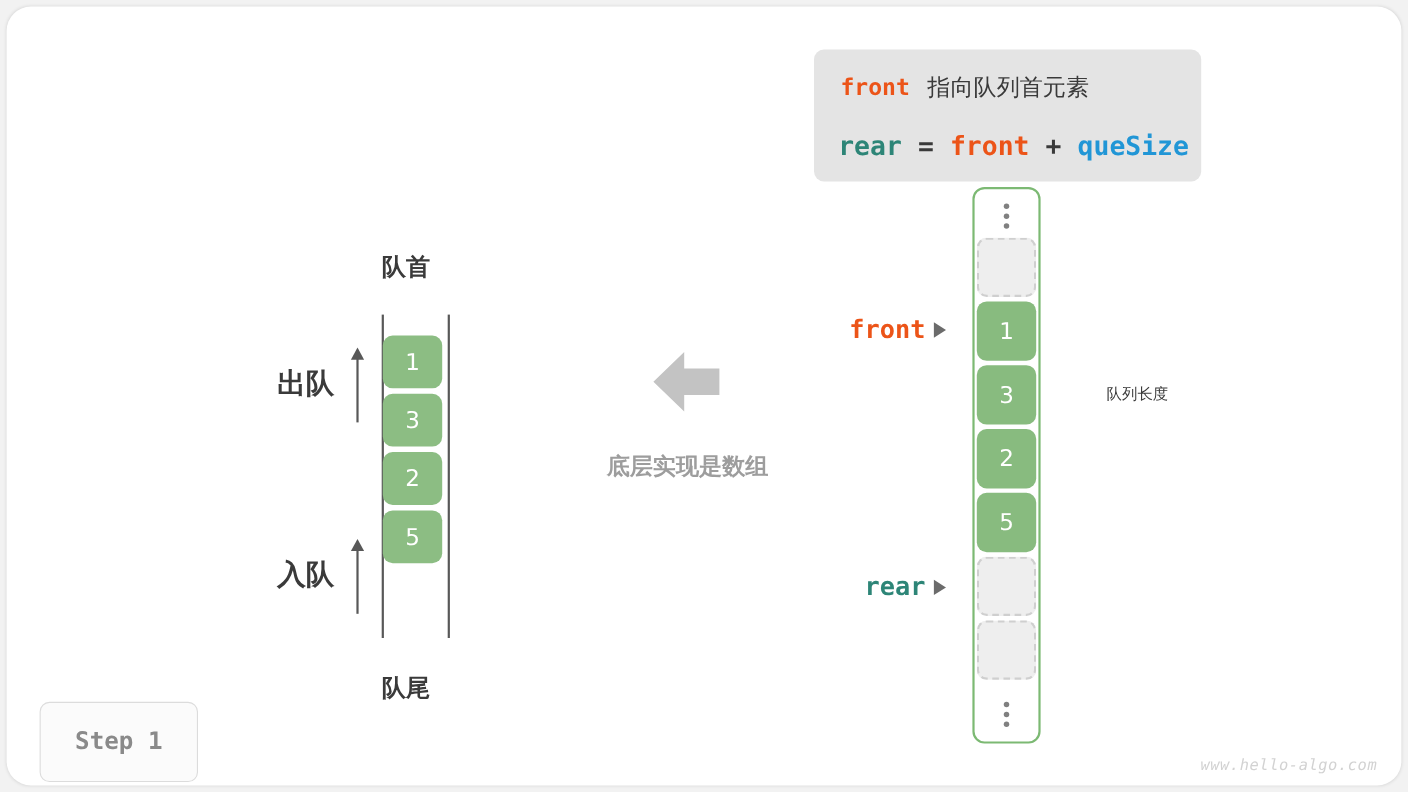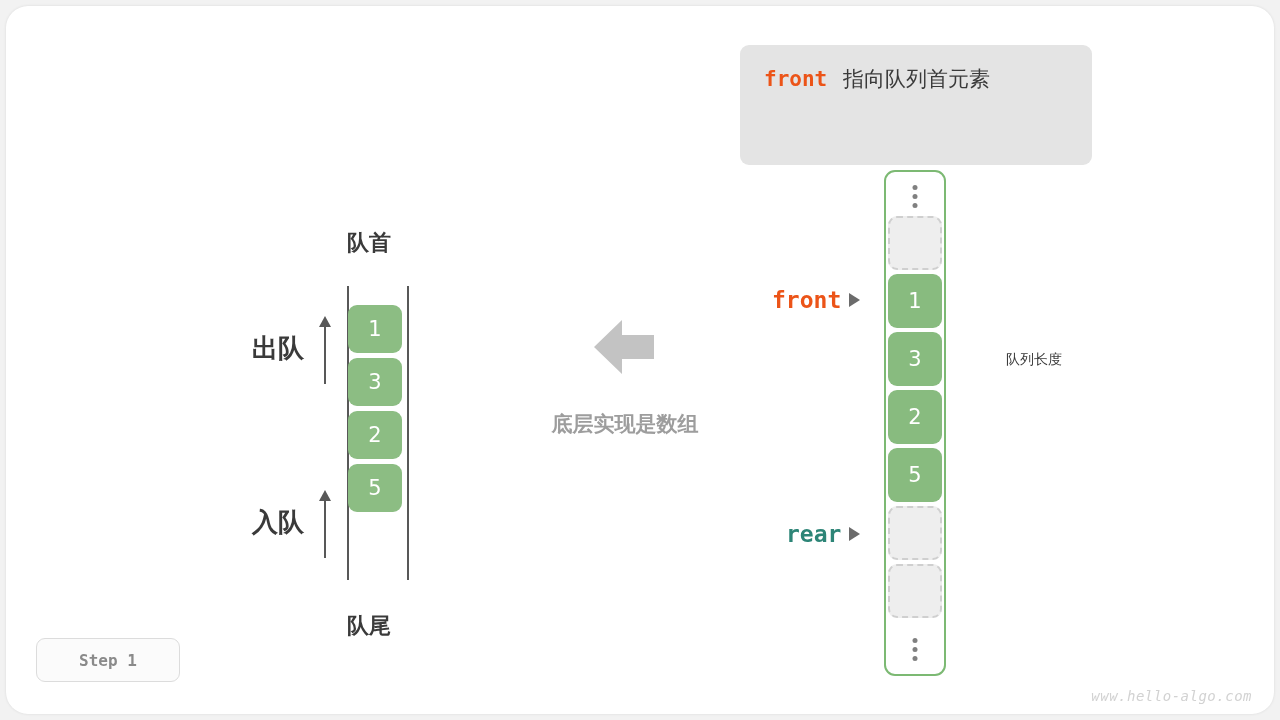--- a/index.html
+++ b/index.html
@@ -223,30 +223,30 @@
     line-height: 34px;
     font-family: "DejaVu Sans", sans-serif;
   }
 
   
   .step-badge {
     position: absolute;
     left: 36px;
     top: 638px;
     width: 144px;
-    height: 44px;
+    height: 73px;
     border: 1px solid #dcdcdc;
     border-radius: 9px;
     background: #fbfbfb;
     display: flex;
     align-items: center;
     justify-content: center;
     font-family: "DejaVu Sans Mono", monospace;
     font-weight: bold;
-    font-size: 16px;
+    font-size: 22px;
     color: #8a8a8a;
     box-sizing: border-box;
   }
   .watermark {
     position: absolute;
     right: 28px;
     bottom: 16px;
     font-family: "DejaVu Sans Mono", monospace;
     font-size: 14px;
     color: #d2d2d2;
@@ -260,20 +260,27 @@
 <div id="canvas">
   <div class="page-card"></div>
 
   <div class="legend-box">
     <div class="legend-line l1">
       <span class="mono c-front">front</span>
       <span class="cjk" style="margin-left:10px;">指向队列首元素</span>
     </div>
   </div>
 
+  <div class="formula">
+    <span class="mono c-rear">rear</span>
+    <span class="mono" style="color:#3a3a3a; margin:0 8px;">=</span>
+    <span class="mono c-front">front</span>
+    <span class="mono" style="color:#3a3a3a; margin:0 8px;">+</span>
+    <span class="mono c-size">queSize</span>
+  </div>
 
   <div class="array-box">
     <div class="dots top">
         <i></i>
         <i></i>
         <i></i>
       </div>
     <div class="dots bottom">
         <i></i>
         <i></i>

